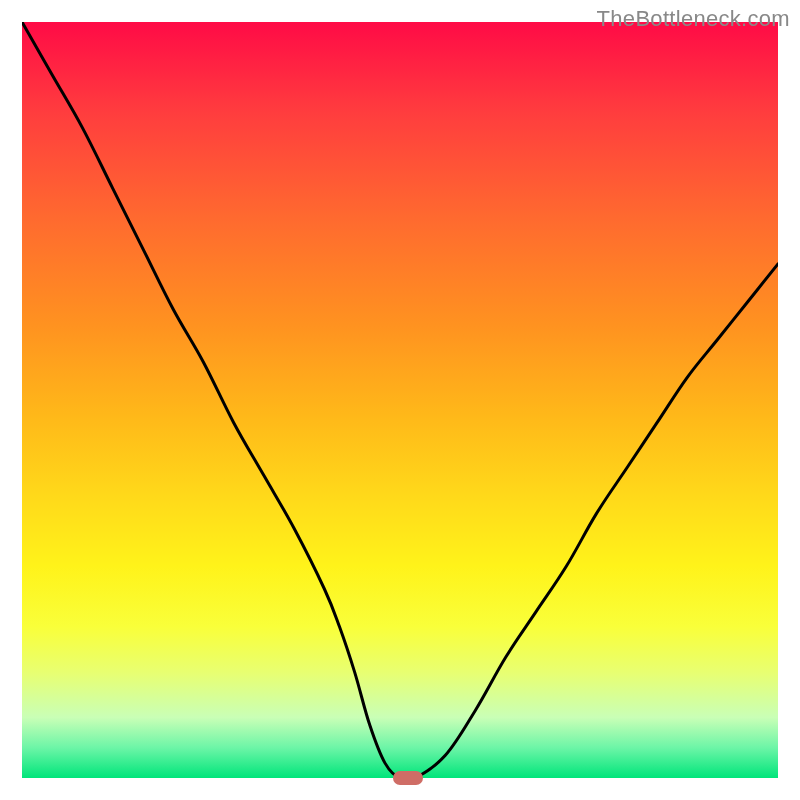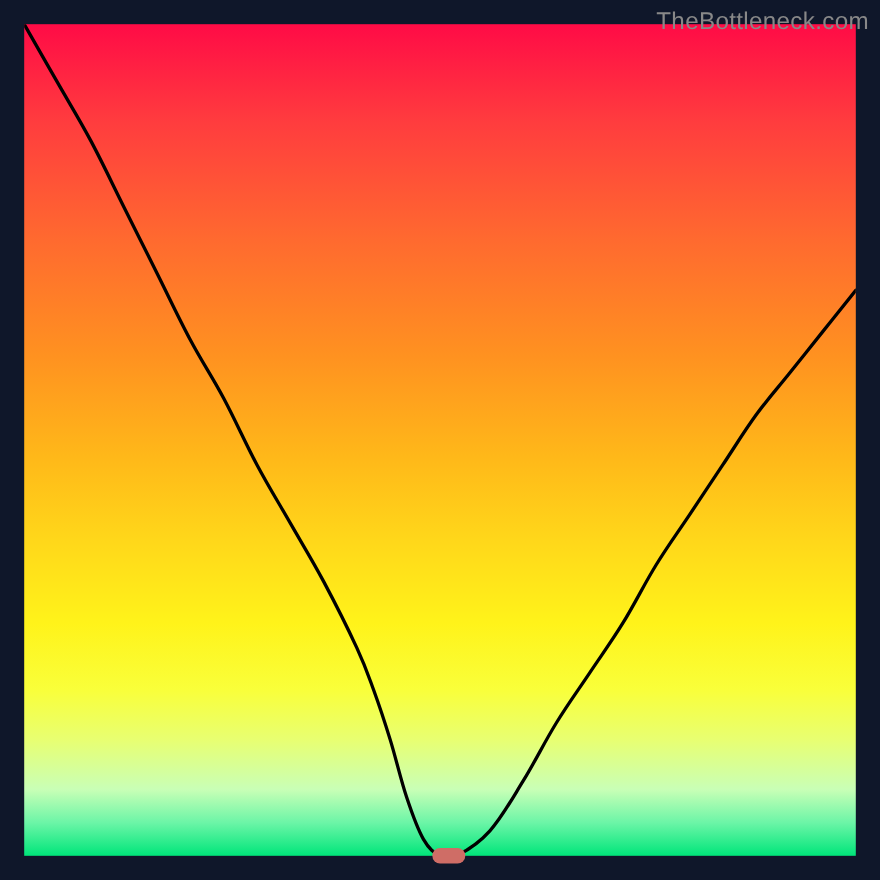--- a/index.html
+++ b/index.html
@@ -9,21 +9,21 @@
     height: 800px;
     background: #000;
     overflow: hidden;
   }
   .frame {
     position: absolute;
     left: 0;
     top: 0;
     width: 800px;
     height: 800px;
-    background: #0f172a;
+    background: #ffffff;
   }
   .plot {
     position: absolute;
     left: 22px;
     top: 22px;
     width: 756px;
     height: 756px;
     background: linear-gradient(to bottom,
       #ff0b46 0%,
       #ff3d3e 12%,

